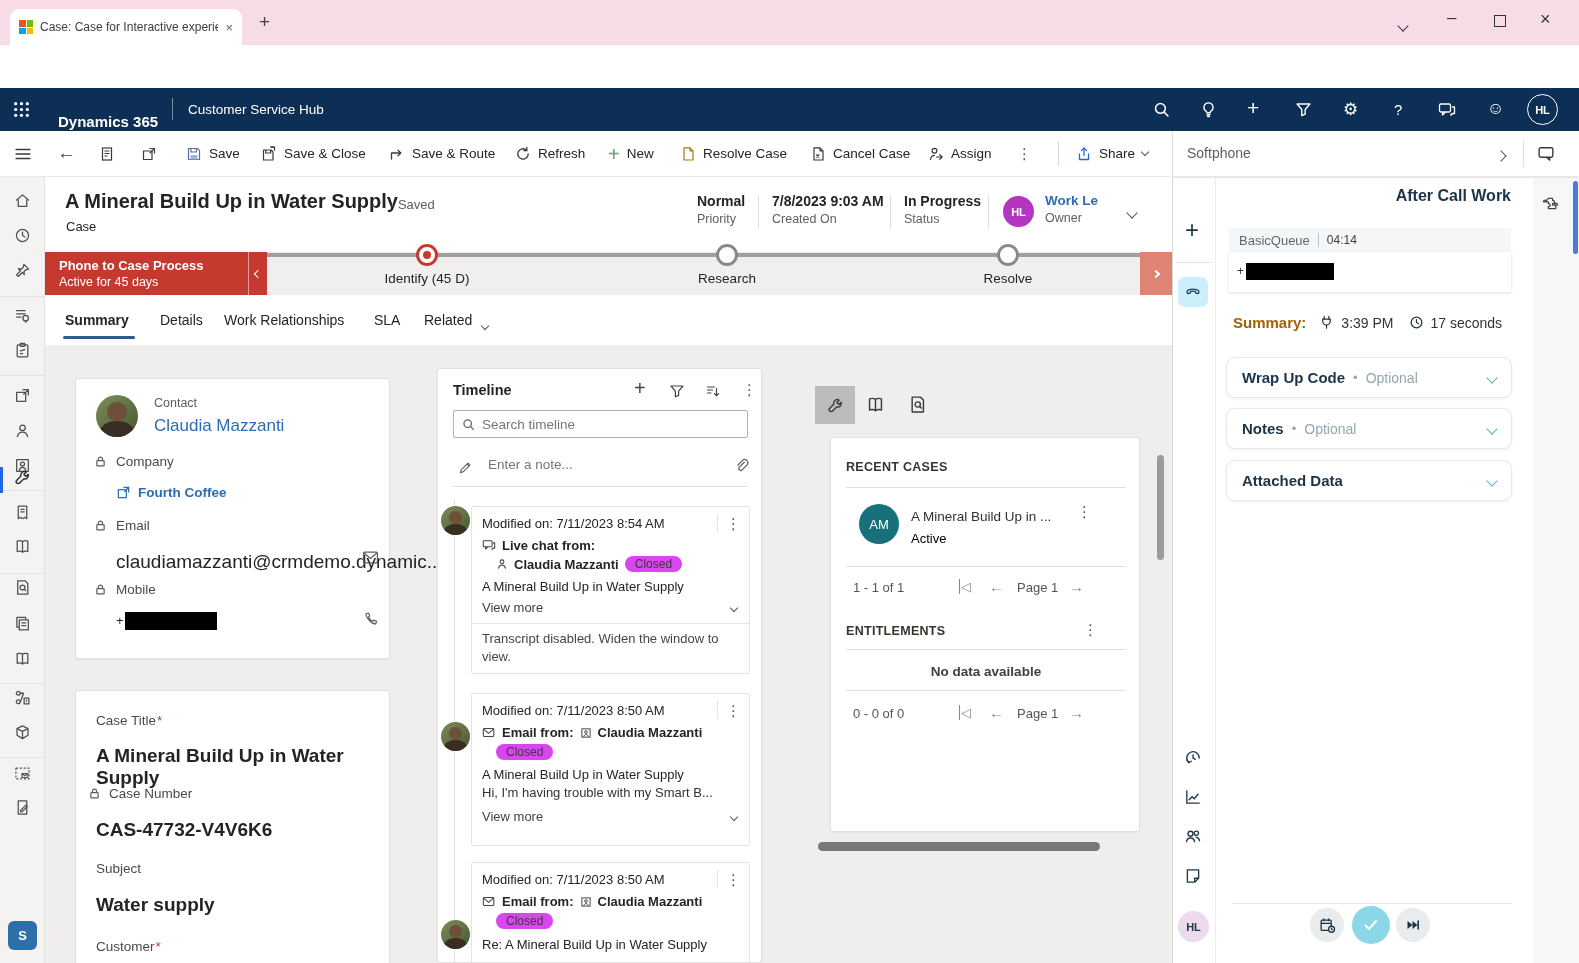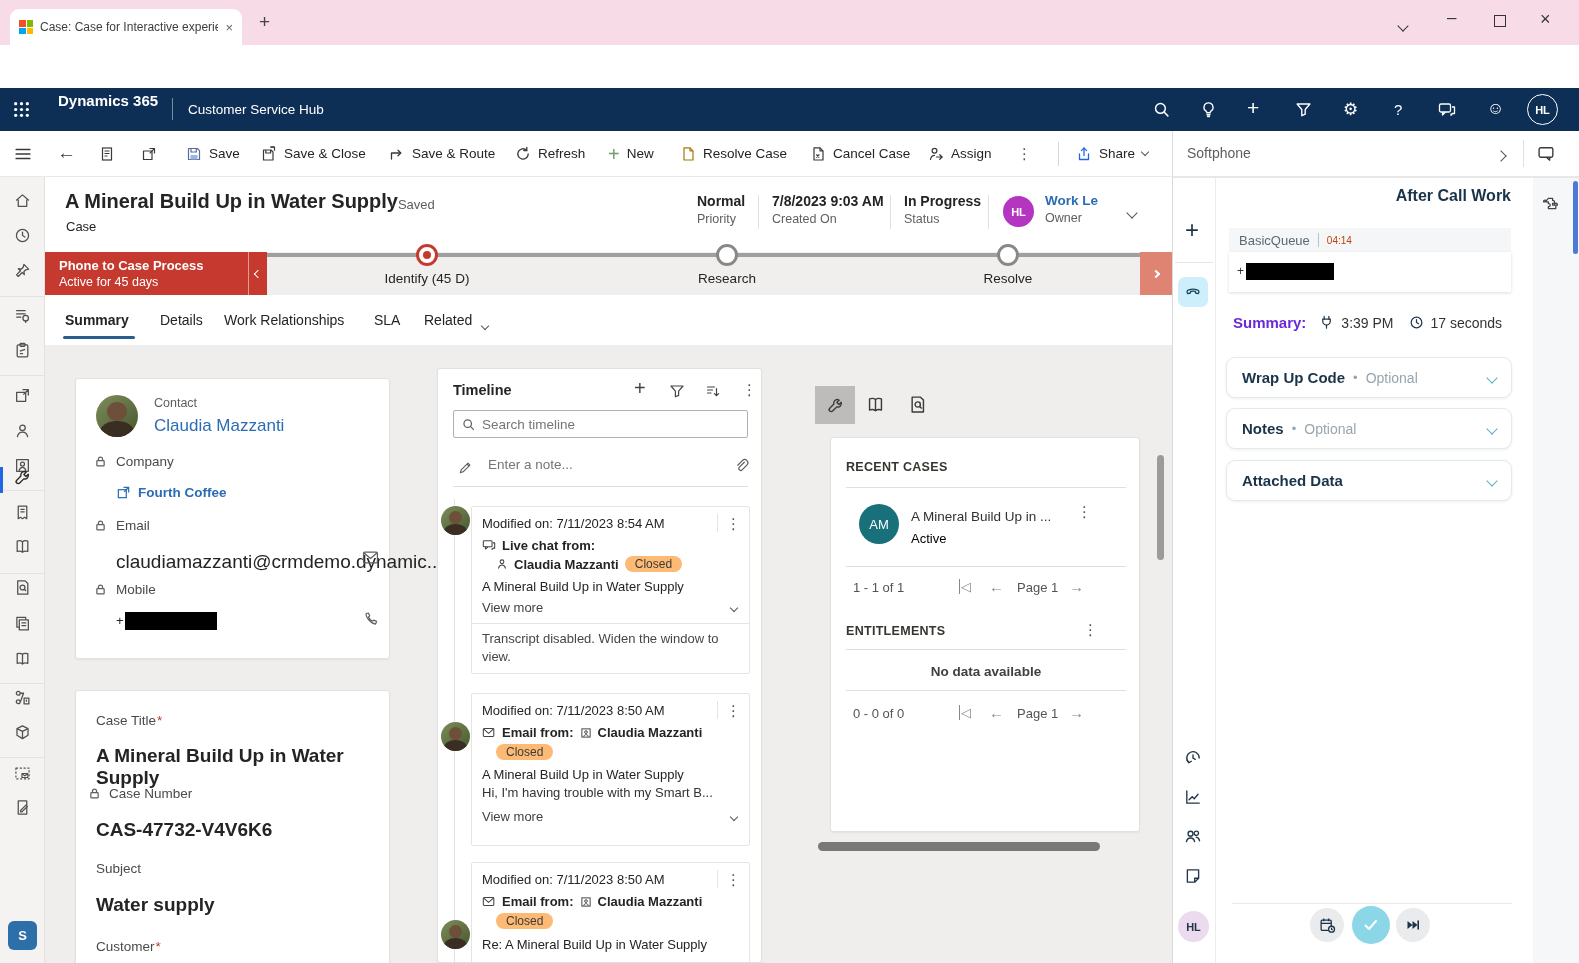--- a/index.html
+++ b/index.html
@@ -45,21 +45,21 @@
   .fldval{font-size:19px;color:#242424;font-weight:bold}
   .req::after{content:"*";color:#c0392b;margin-left:1px}
   .link{color:#2b6cb5}
   .photo{border-radius:50%;background:linear-gradient(140deg,#7d8d59,#46572f);position:relative;overflow:hidden;flex:none}
   .photo::before{content:"";position:absolute;width:46%;height:46%;left:27%;top:16%;background:#6d4f3a;border-radius:50%}
   .photo::after{content:"";position:absolute;width:80%;height:52%;left:10%;top:62%;background:#3a2d22;border-radius:50% 50% 0 0}
   .dots{font-size:15px;color:#555;letter-spacing:0;line-height:1}
   
   .tl-entry-card{position:absolute;left:33px;width:279px;background:#fff;border:1px solid #e6e4e2;border-radius:2px}
   .tl-head{display:flex;align-items:center;padding:7px 8px 4px 10px;font-size:13px;color:#242424}
-  .badge{background:#fdba74;border-radius:9px;padding:1px 10px;font-size:12px;color:#3b3a39;display:inline-block}
+  .badge{background:#d946ef;border-radius:9px;padding:1px 10px;font-size:12px;color:#3b3a39;display:inline-block}
   .viewmore{display:flex;align-items:center;padding:6px 12px 8px 10px;font-size:13px;color:#424242}
   
   .acc{position:absolute;left:1226px;width:286px;height:41px;background:#fff;border:1px solid #e4e9ec;border-radius:9px;box-shadow:0 1px 3px rgba(27,51,72,.08);display:flex;align-items:center;padding:0 15px;font-size:15px}
   .acc .t{font-weight:bold;color:#1b3348}
   .acc .dot{color:#97a5ae;margin:0 8px;font-size:13px}
   .acc .hint{color:#97a5ae;font-size:14px}
   .acc .chev{margin-left:auto;color:#56b2c6}
   .circle-btn{position:absolute;border-radius:50%;display:flex;align-items:center;justify-content:center}
   .pag{font-size:13px;color:#565452}
   .pgico{color:#8a8886}
@@ -142,21 +142,21 @@
           <circle cx="8" cy="2.5" r="1.5"></circle>
           <circle cx="13.5" cy="2.5" r="1.5"></circle>
           <circle cx="2.5" cy="8" r="1.5"></circle>
           <circle cx="8" cy="8" r="1.5"></circle>
           <circle cx="13.5" cy="8" r="1.5"></circle>
           <circle cx="2.5" cy="13.5" r="1.5"></circle>
           <circle cx="8" cy="13.5" r="1.5"></circle>
           <circle cx="13.5" cy="13.5" r="1.5"></circle>
         </svg>
     </span>
-    <span class="abs" style="left:58px;top:4px;font-size:15px;font-weight:bold">Dynamics 365</span>
+    <span class="abs" style="left:58px;top:25px;font-size:15px;font-weight:bold">Dynamics 365</span>
     <span class="abs" style="left:172px;top:10px;width:1px;height:22px;background:rgba(255,255,255,.45)"></span>
     <span class="abs" style="left:188px;top:14px;font-size:13.5px">Customer Service Hub</span>
     <span class="abs" style="left:1153px;top:13px">
       <svg width="17" height="17" viewBox="0 0 16 16" fill="none" stroke="#fff" stroke-width="1.4" stroke-linecap="round">
           <circle cx="7" cy="7" r="4.6"></circle>
           <path d="M10.6 10.6L14 14"></path>
         </svg>
     </span>
     <span class="abs" style="left:1200px;top:13px">
       <svg width="17" height="17" viewBox="0 0 16 16" fill="none" stroke="#fff" stroke-width="1.3" stroke-linecap="round">
@@ -783,28 +783,28 @@
       <svg width="18" height="18" viewBox="0 0 16 16" fill="none" stroke="currentColor" stroke-width="1.2" stroke-linejoin="round">
           <path d="M3 2.5h10v7.5l-3.5 3.5H3z"></path>
           <path d="M9.5 13.3V10h3.3"></path>
         </svg>
     </span>
     <div class="abs flex" style="left:5px;top:733px;width:31px;height:31px;border-radius:50%;background:#ecdaee;justify-content:center;font-size:11px;font-weight:bold;color:#22374a">HL</div>
 
     <div class="abs flex" style="left:56px;top:50px;width:282px;height:24px;background:#f5f6f7;padding:0 10px;gap:8px">
       <span style="font-size:13px;color:#5a6a75">BasicQueue</span>
       <span style="width:1px;height:14px;background:#b9c2c9"></span>
-      <span style="font-size:10px;color:#c2410c">04:14</span>
+      <span style="font-size:12px;color:#404040">04:14</span>
     </div>
     <div class="abs" style="left:56px;top:74px;width:282px;height:40px;background:#fff;box-shadow:0 1px 3px rgba(0,0,0,.14)">
       <span class="abs" style="left:8px;top:12px;font-size:12px;color:#333">+</span>
       <span class="abs redact" style="left:17px;top:11px;width:88px;height:17px"></span>
     </div>
     <div class="abs flex" style="left:60px;top:136px;gap:7px">
-      <span style="font-size:15px;font-weight:bold;color:#6d28d9">Summary:</span>
+      <span style="font-size:15px;font-weight:bold;color:#a16207">Summary:</span>
       <span style="color:#22374a;margin-left:6px">
         <svg width="15" height="15" viewBox="0 0 16 16" fill="none" stroke="currentColor" stroke-width="1.3" stroke-linecap="round">
             <path d="M5.5 1.5v3M10.5 1.5v3"></path>
             <path d="M4 4.5h8v2.2a4 4 0 0 1-8 0z"></path>
             <path d="M8 10.7v3.3"></path>
           </svg>
       </span>
       <span style="font-size:14px;color:#333">3:39 PM</span>
       <span style="color:#22374a;margin-left:8px">
         <svg width="15" height="15" viewBox="0 0 16 16" fill="none" stroke="currentColor" stroke-width="1.3" stroke-linecap="round">

